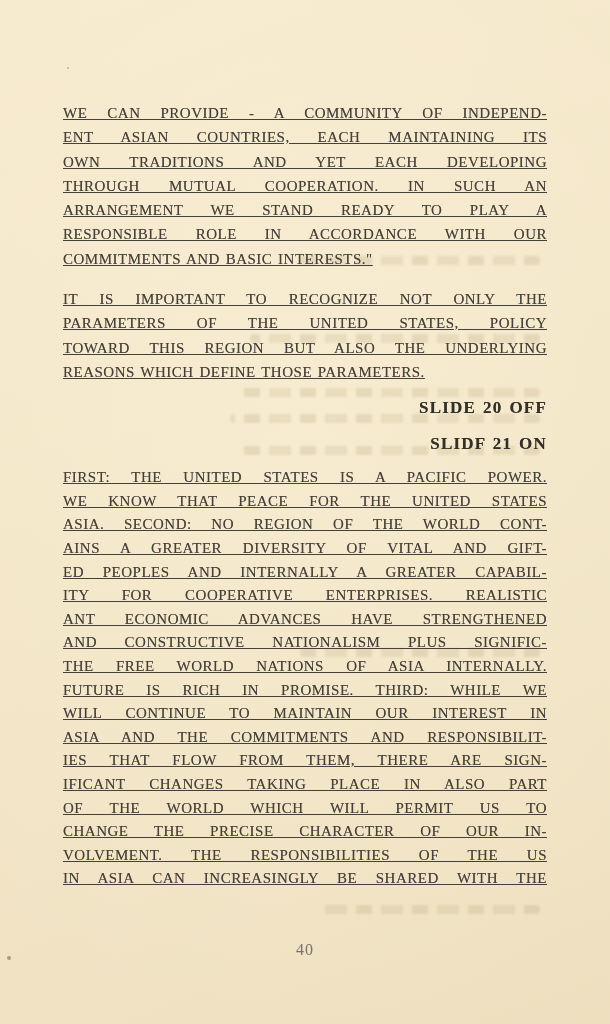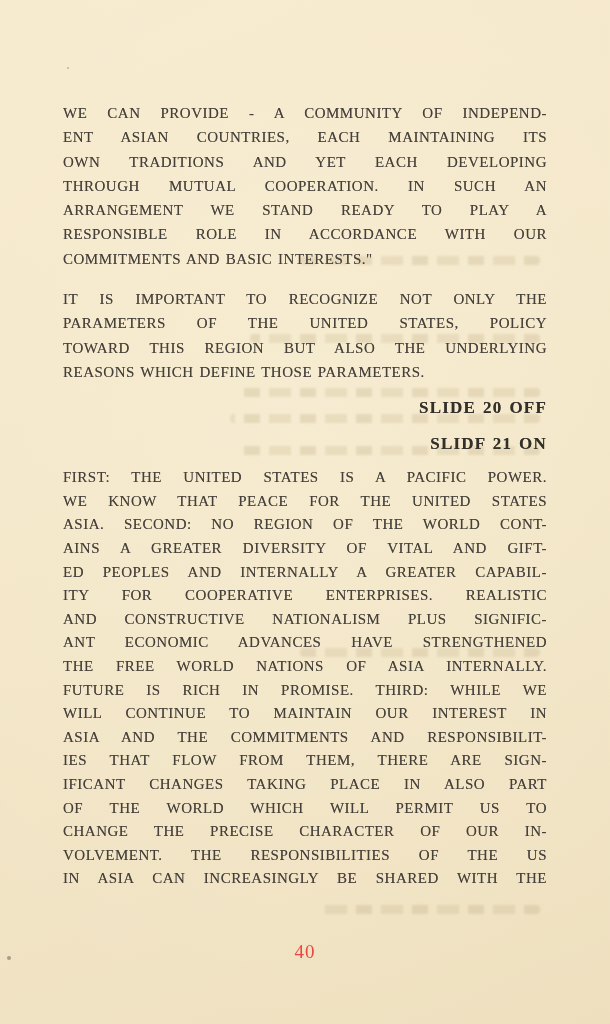--- a/index.html
+++ b/index.html
@@ -24,28 +24,28 @@
     word-spacing: 1.5px;
     text-shadow: 0 0 0.5px rgba(69,64,58,0.55);
   }
   .paragraph { margin: 0; }
   .paragraph + .paragraph { margin-top: 16px; }
   .heading { margin-top: 12px; line-height: 24px; font-weight: 700;
              font-size: 17px; letter-spacing: 1.2px; color: #33302a;
              text-shadow: 0 0 0.5px rgba(51,48,42,0.6); text-align: right; }
   .heading + .paragraph { margin-top: 10px; }
 
-  .line { text-align: justify; text-align-last: justify; line-height: 24.3px; }
+  .line { text-align: justify; text-align-last: justify; line-height: 24.3px; text-decoration: underline; }
   .line.last { text-align-last: left; }
   .paragraph.continues .line { line-height: 23.6px; }
   .paragraph.continues .line.last { text-align-last: justify; }
 
   .page-number {
     position: absolute; top: 941px; left: 0; right: 0;
-    text-align: center; font-size: 19px; color: #ef4444;
+    text-align: center; font-size: 16px; color: #737373;
     letter-spacing: 1px;
   }
 
   
   .ghost {
     position: absolute; height: 9px;
     background: repeating-linear-gradient(90deg,
       rgba(168,148,103,0.20) 0 16px, rgba(0,0,0,0) 16px 25px,
       rgba(168,148,103,0.16) 25px 47px, rgba(0,0,0,0) 47px 56px);
     filter: blur(1px);
@@ -96,22 +96,22 @@
       </div>
       <div class="heading">SLIDE 20 OFF</div>
       <div class="heading">SLIDF 21 ON</div>
       <div class="paragraph continues">
         <div class="line">FIRST: THE UNITED STATES IS A PACIFIC POWER.</div>
         <div class="line">WE KNOW THAT PEACE FOR THE UNITED STATES</div>
         <div class="line">ASIA. SECOND: NO REGION OF THE WORLD CONT-</div>
         <div class="line">AINS A GREATER DIVERSITY OF VITAL AND GIFT-</div>
         <div class="line">ED PEOPLES AND INTERNALLY A GREATER CAPABIL-</div>
         <div class="line">ITY FOR COOPERATIVE ENTERPRISES. REALISTIC</div>
+        <div class="line">ANT ECONOMIC ADVANCES HAVE STRENGTHENED</div>
         <div class="line">AND CONSTRUCTIVE NATIONALISM PLUS SIGNIFIC-</div>
-        <div class="line">ANT ECONOMIC ADVANCES HAVE STRENGTHENED</div>
         <div class="line">THE FREE WORLD NATIONS OF ASIA INTERNALLY.</div>
         <div class="line">FUTURE IS RICH IN PROMISE. THIRD: WHILE WE</div>
         <div class="line">WILL CONTINUE TO MAINTAIN OUR INTEREST IN</div>
         <div class="line">ASIA AND THE COMMITMENTS AND RESPONSIBILIT-</div>
         <div class="line">IES THAT FLOW FROM THEM, THERE ARE SIGN-</div>
         <div class="line">IFICANT CHANGES TAKING PLACE IN ALSO PART</div>
         <div class="line">OF THE WORLD WHICH WILL PERMIT US TO</div>
         <div class="line">CHANGE THE PRECISE CHARACTER OF OUR IN-</div>
         <div class="line">VOLVEMENT. THE RESPONSIBILITIES OF THE US</div>
         <div class="line last">IN ASIA CAN INCREASINGLY BE SHARED WITH THE</div>

